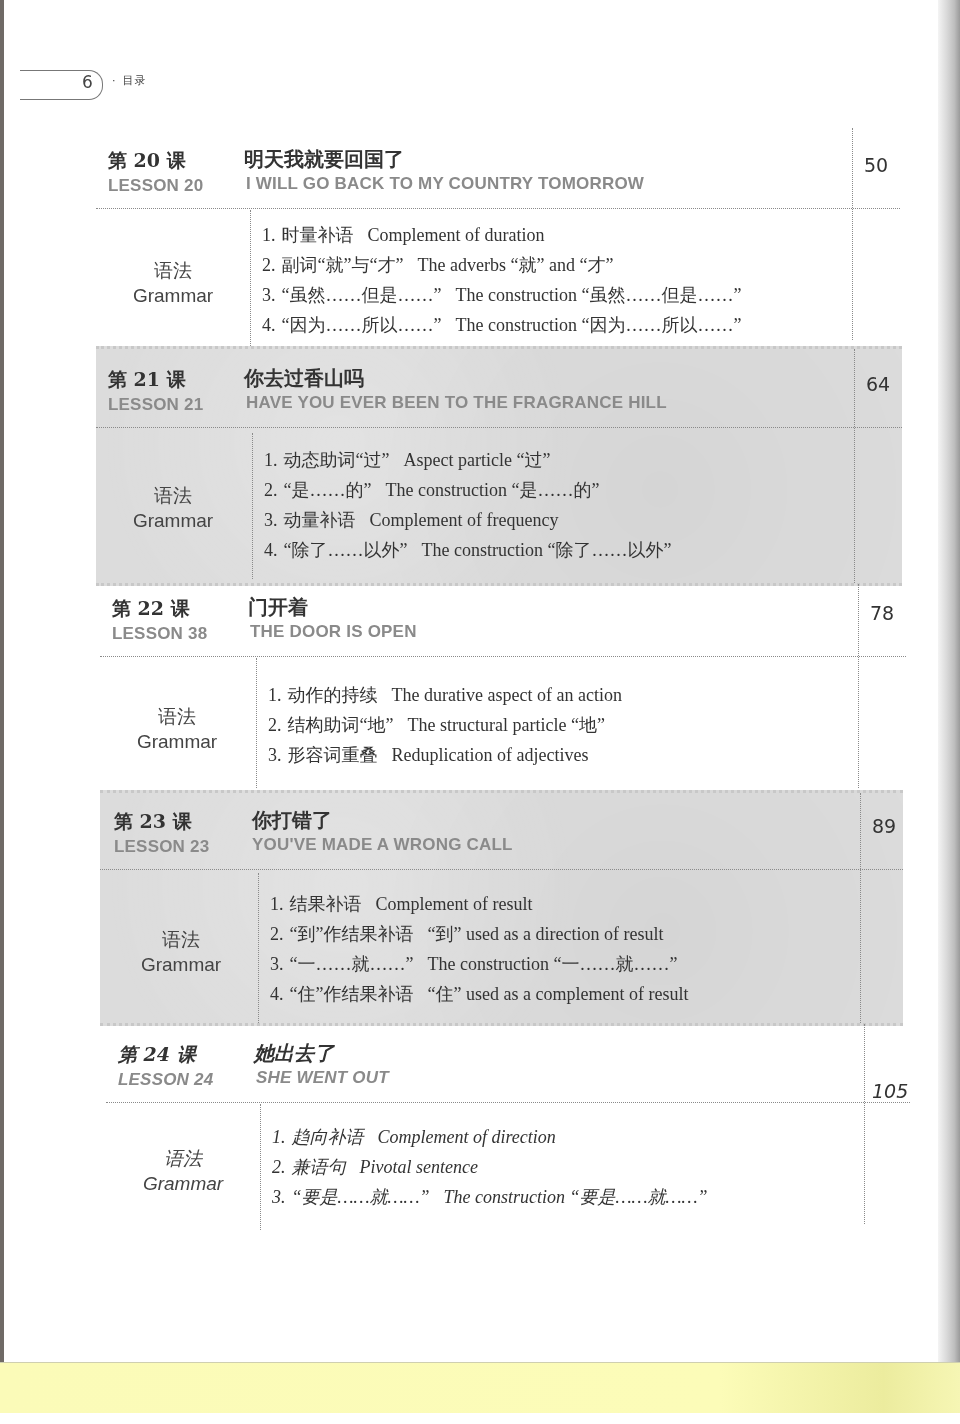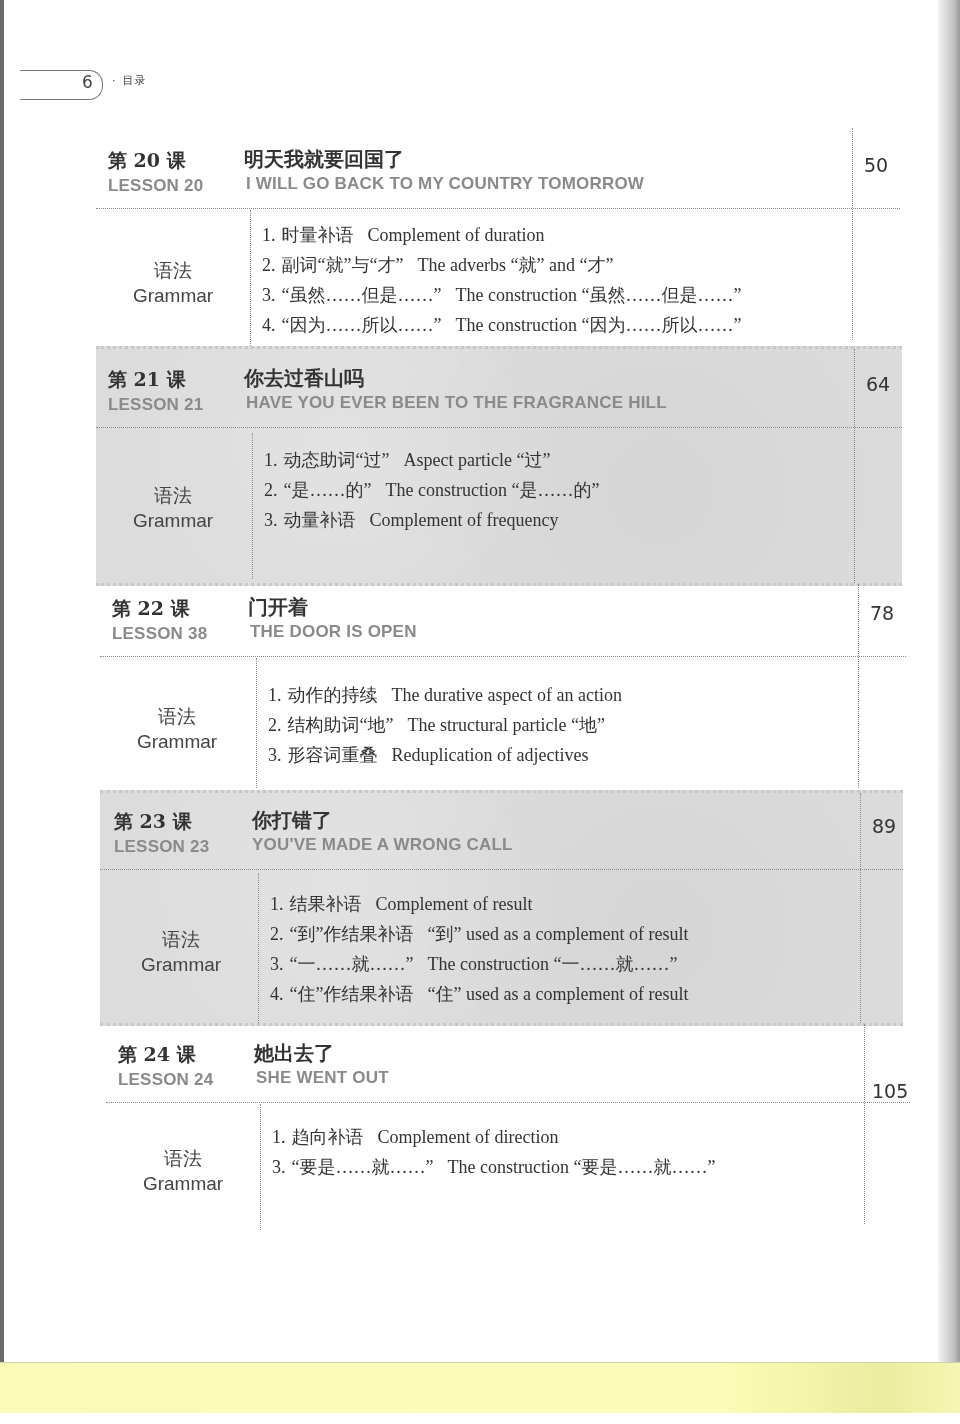--- a/index.html
+++ b/index.html
@@ -121,20 +121,21 @@
   <div class="vline" style="left:758px; top:0; height:234px;"></div>
   <div class="vline" style="left:156px; top:84px; height:146px;"></div>
   <div class="grammar-label" style="top:134px;">
     <div>语法</div>
     <div>Grammar</div>
   </div>
   <div class="items" style="top:96px; left:168px;">
     <div class="item"><span class="num">1.</span><span class="cn">动态助词“过”</span><span>Aspect particle “过”</span></div>
     <div class="item"><span class="num">2.</span><span class="cn">“是……的”</span><span>The construction “是……的”</span></div>
     <div class="item"><span class="num">3.</span><span class="cn">动量补语</span><span>Complement of frequency</span></div>
+    <div class="item"><span class="num">4.</span><span class="cn">“除了……以外”</span><span>The construction “除了……以外”</span></div>
   </div>
 </div>
 
 <div class="lesson" style="left:100px; top:584px; width:806px; height:204px;">
   <div class="title-row">
     <span class="lesson-cn">第 22 课</span>
     <span class="lesson-en">LESSON 38</span>
     <span class="title-cn">门开着</span>
     <span class="title-en">THE DOOR IS OPEN</span>
     <span class="page-ref" style="left:770px;">78</span>
@@ -161,37 +162,38 @@
     <span class="page-ref" style="left:772px;">89</span>
   </div>
   <div class="vline" style="left:760px; top:0; height:230px;"></div>
   <div class="vline" style="left:158px; top:80px; height:150px;"></div>
   <div class="grammar-label" style="left:4px; top:134px;">
     <div>语法</div>
     <div>Grammar</div>
   </div>
   <div class="items" style="top:96px; left:170px;">
     <div class="item"><span class="num">1.</span><span class="cn">结果补语</span><span>Complement of result</span></div>
-    <div class="item"><span class="num">2.</span><span class="cn">“到”作结果补语</span><span>“到” used as a complement of result</span></div>
+    <div class="item"><span class="num">2.</span><span class="cn">“到”作结果补语</span><span>“到” used as a direction of result</span></div>
     <div class="item"><span class="num">3.</span><span class="cn">“一……就……”</span><span>The construction “一……就……”</span></div>
     <div class="item"><span class="num">4.</span><span class="cn">“住”作结果补语</span><span>“住” used as a complement of result</span></div>
   </div>
 </div>
 
-<div class="lesson" style="left:106px; top:1030px; width:804px; height:200px;">
+<div class="lesson" style="left:106px; top:1030px; width:804px; height:200px;font-style:italic;">
   <div class="title-row">
     <span class="lesson-cn">第 24 课</span>
     <span class="lesson-en">LESSON 24</span>
     <span class="title-cn">她出去了</span>
     <span class="title-en">SHE WENT OUT</span>
     <span class="page-ref" style="left:766px;margin-top:32px;">105</span>
   </div>
   <div class="vline" style="left:758px; top:-6px; height:200px;"></div>
   <div class="vline" style="left:154px; top:74px; height:126px;"></div>
   <div class="grammar-label" style="top:116px;">
     <div>语法</div>
     <div>Grammar</div>
   </div>
   <div class="items" style="top:92px; left:166px;">
     <div class="item"><span class="num">1.</span><span class="cn">趋向补语</span><span>Complement of direction</span></div>
+    <div class="item"><span class="num">2.</span><span class="cn">兼语句</span><span>Pivotal sentence</span></div>
     <div class="item"><span class="num">3.</span><span class="cn">“要是……就……”</span><span>The construction “要是……就……”</span></div>
   </div>
 </div>
 
 </body></html>

